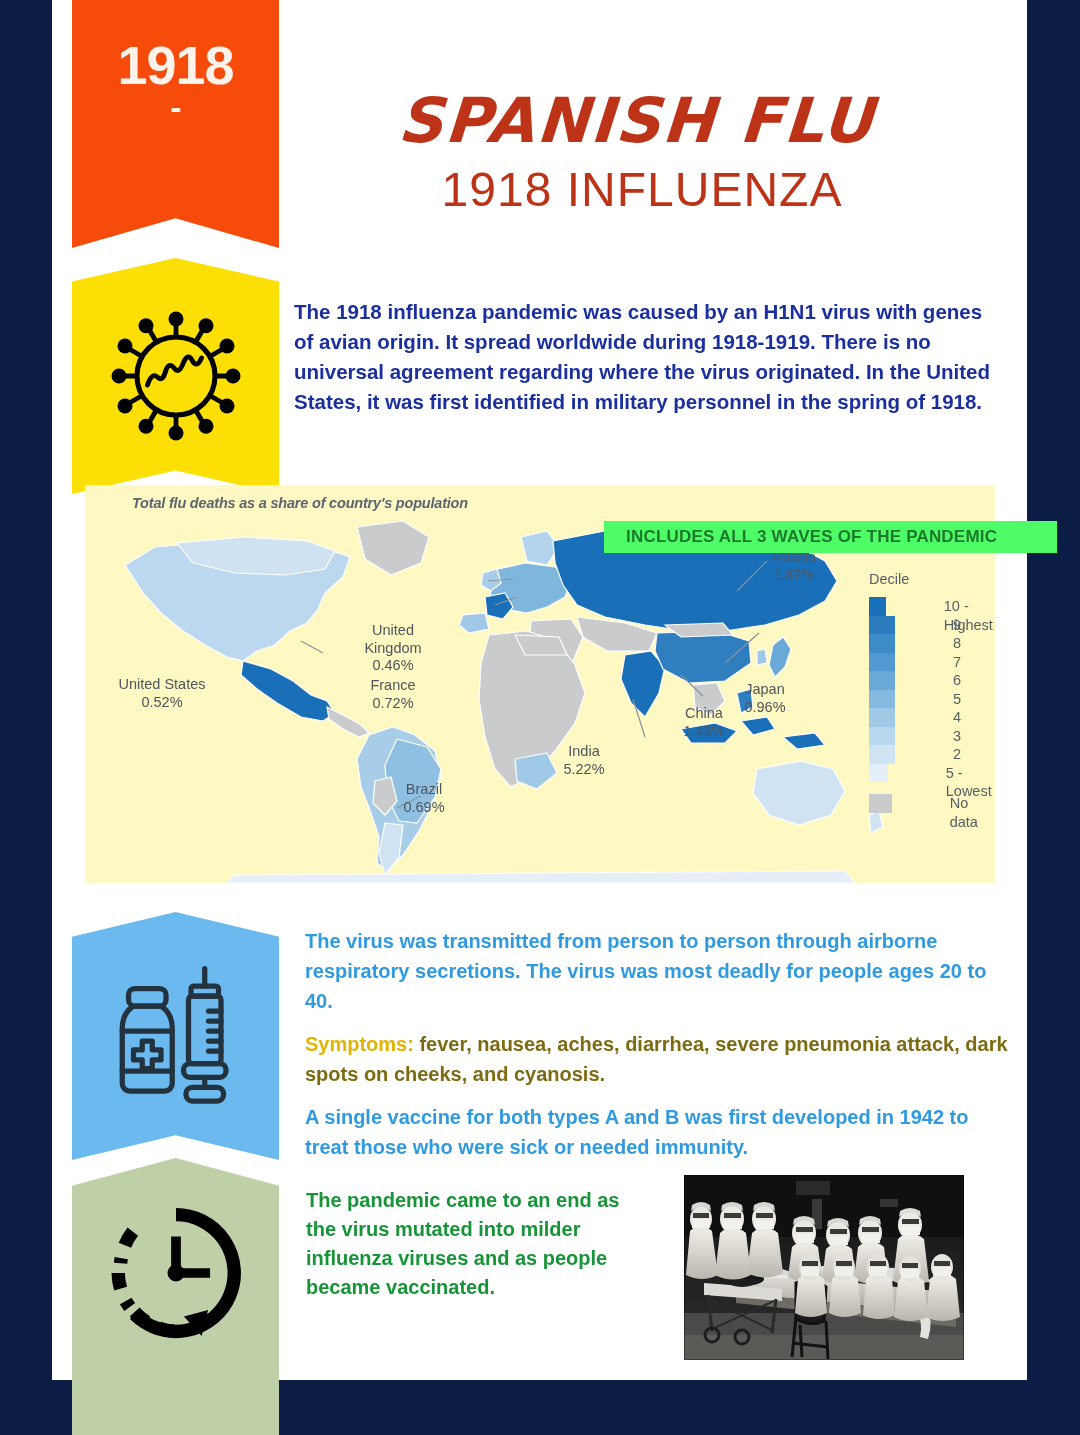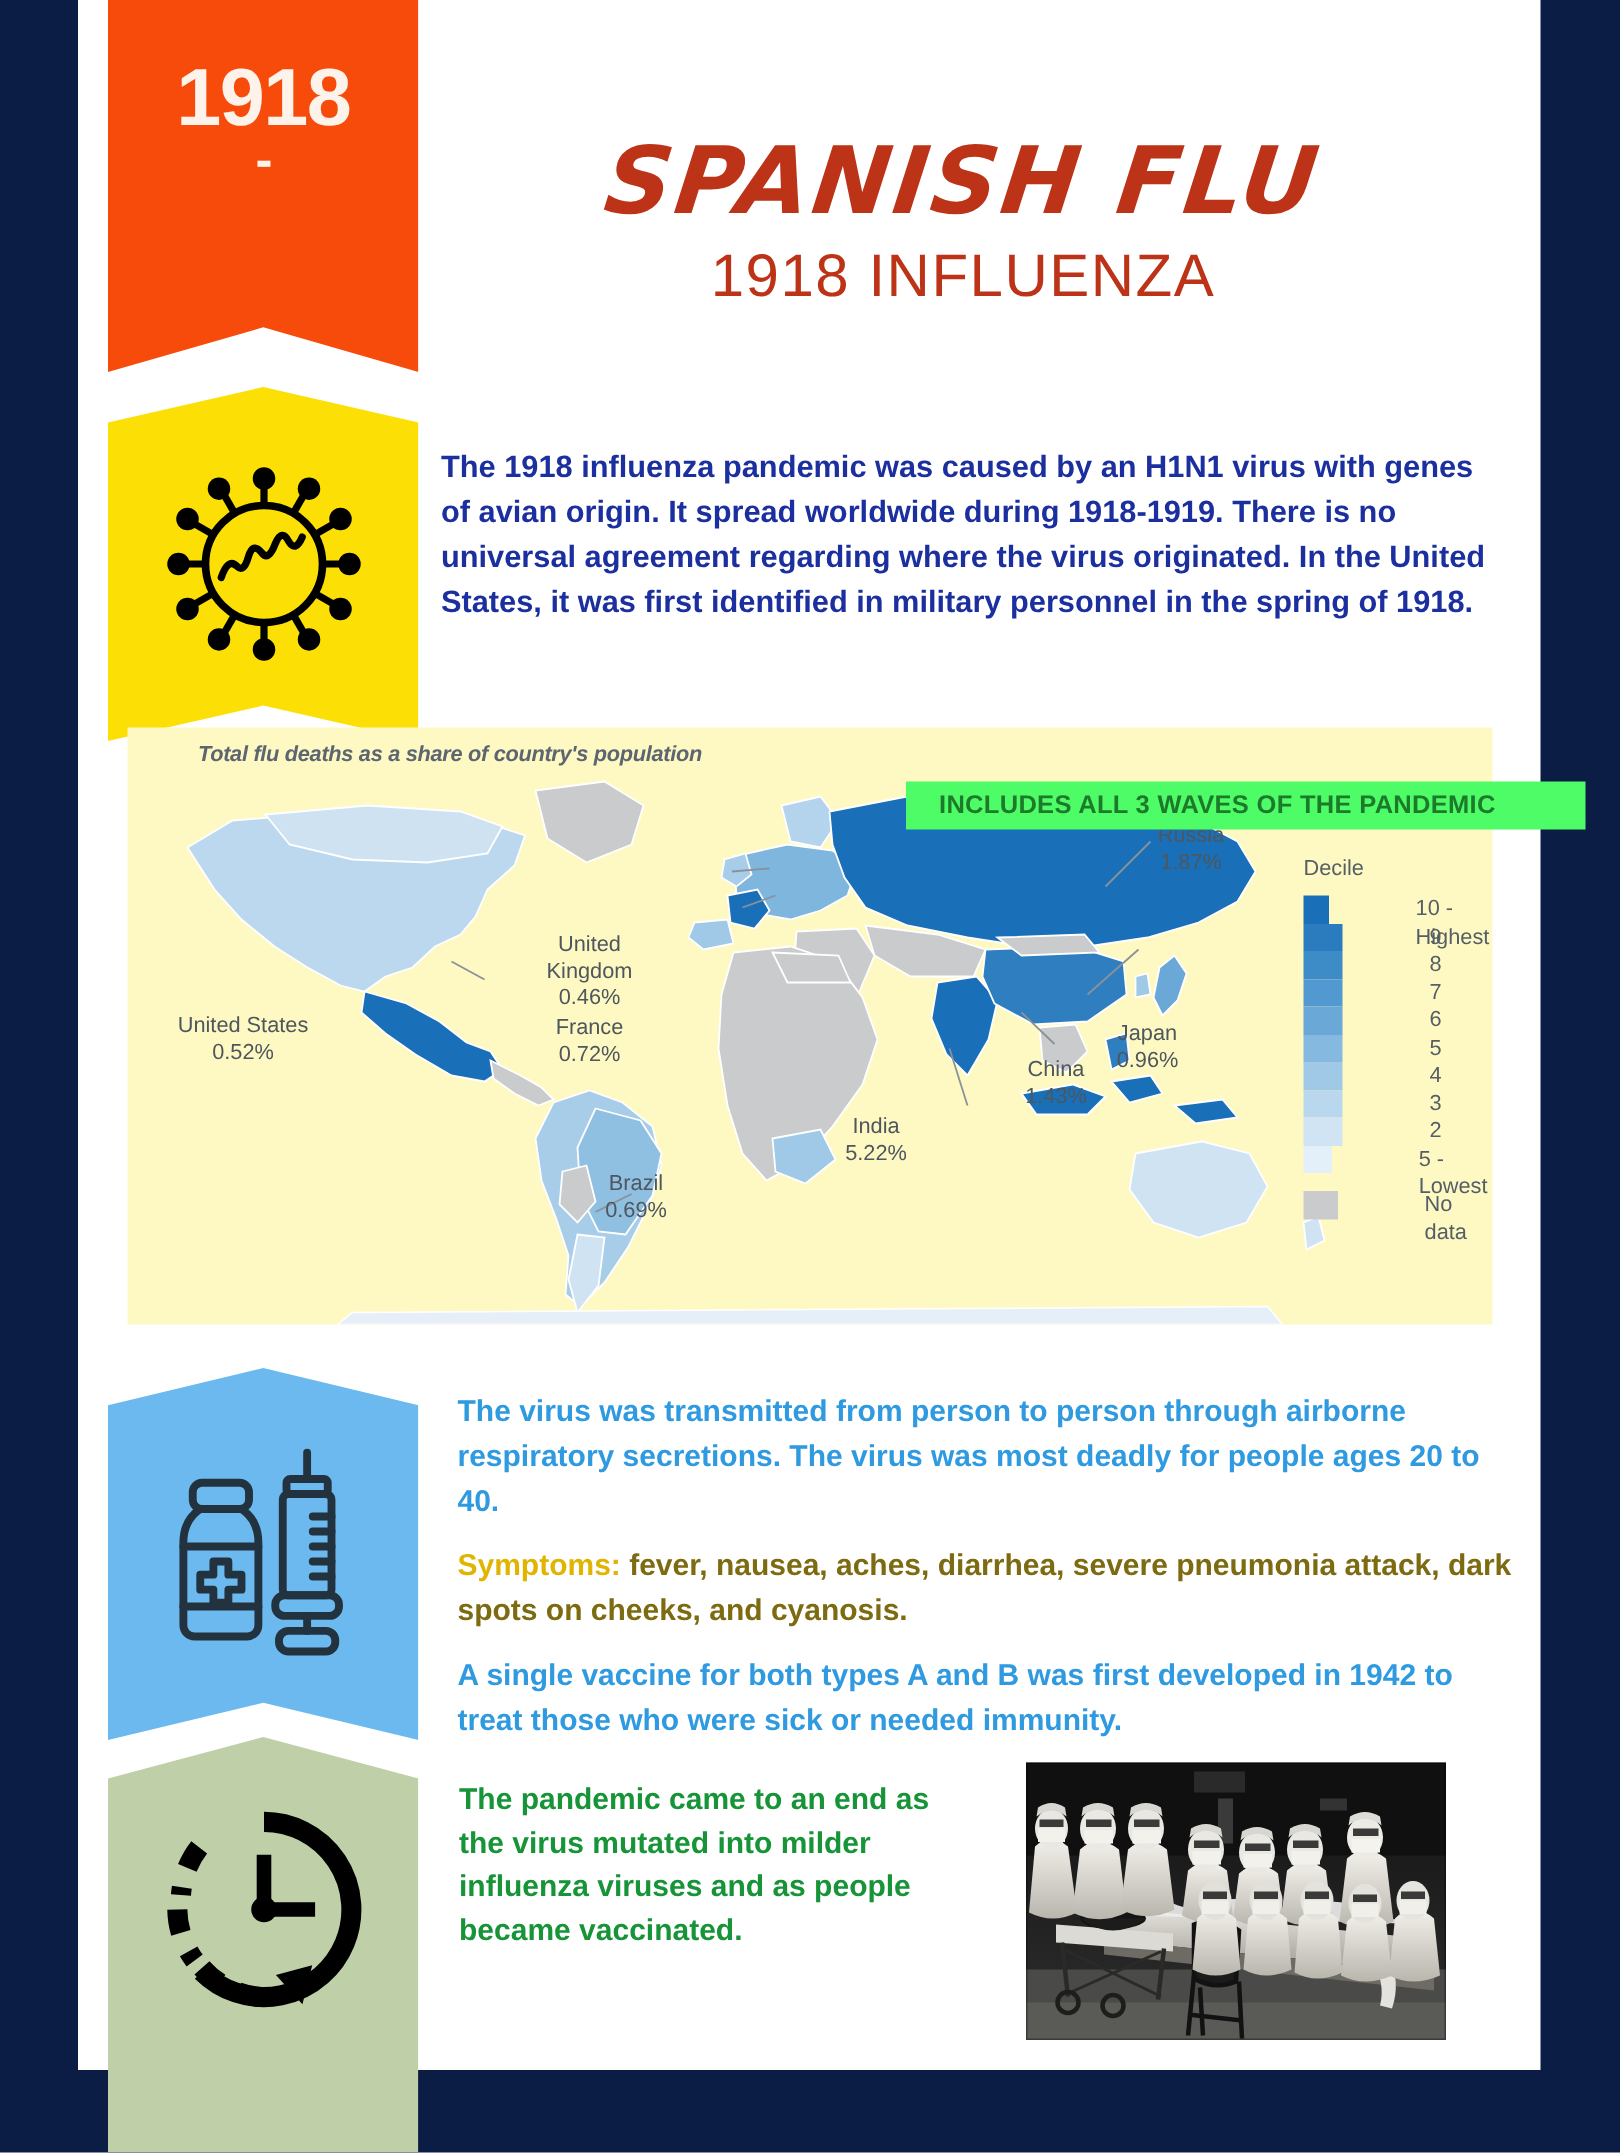--- a/index.html
+++ b/index.html
@@ -58,21 +58,21 @@
   
   .header { position:absolute; left:292px; top:86px; width:700px; text-align:center; }
   .title-main {
     font-family:"DejaVu Sans", sans-serif;
     font-size:62px; font-weight:bold; font-style:italic;
     color:#bc3318; letter-spacing:2px;
     transform:skewX(-7deg);
     line-height:70px;
   }
   .title-sub {
-    font-size:40px; color:#bc3318; letter-spacing:1px;
+    font-size:48px; color:#bc3318; letter-spacing:1px;
     margin-top:6px; font-weight:400;
     font-family:"Liberation Sans", sans-serif;
   }
   .title-faint {
     font-size:15px; color:#f2ddd0; letter-spacing:2px;
     margin-top:16px; font-weight:bold;
   }
 
   
   .para-intro {

